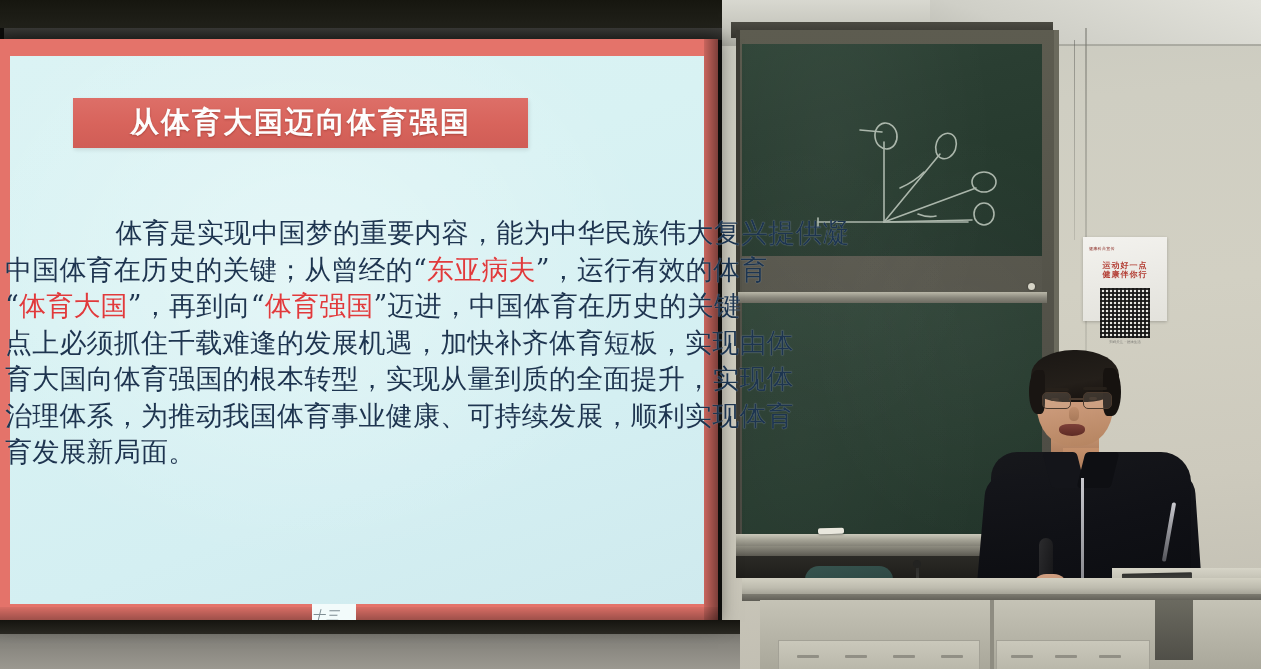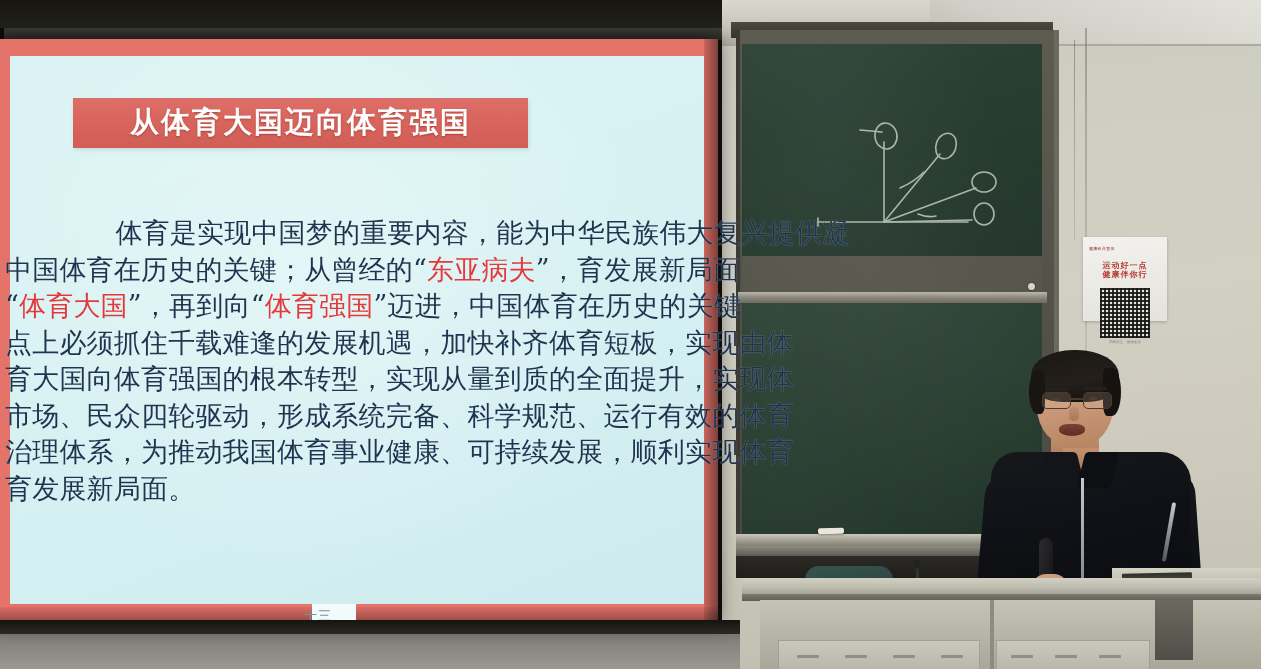--- a/index.html
+++ b/index.html
@@ -31,23 +31,23 @@
   .slide-glow{position:absolute;left:0;top:0;width:694px;height:548px;
         background:radial-gradient(ellipse at 42% 38%,rgba(255,255,255,.32) 0%,rgba(255,255,255,0) 62%);
         pointer-events:none;}
   .slide-shadow-r{position:absolute;left:704px;top:0;width:14px;height:583px;
         background:linear-gradient(90deg,rgba(0,0,0,.12),rgba(0,0,0,.45));}
   .slide-bottom-shadow{position:absolute;left:0;top:568px;width:718px;height:15px;
         background:linear-gradient(180deg,rgba(0,0,0,.05),rgba(0,0,0,.35));}
 
   
   .page-gap{position:absolute;left:312px;top:565px;width:44px;height:21px;background:#f2fbfb;}
-  .page-num{position:absolute;left:296px;top:566px;width:44px;height:21px;
+  .page-num{position:absolute;left:304px;top:566px;width:44px;height:21px;
         display:flex;align-items:center;justify-content:center;
-        font-family:"DejaVu Sans",sans-serif;font-size:13px;color:#7f8e94;letter-spacing:1px;}
+        font-family:"DejaVu Sans",sans-serif;font-size:13px;color:#7f8e94;letter-spacing:1px;font-style:italic;}
 
   
   .title-bar{position:absolute;left:73px;top:98px;width:455px;height:50px;
         background:linear-gradient(180deg,#dd6f68 0%,#d8645c 50%,#d05d56 100%);
         display:flex;align-items:center;justify-content:center;
         box-shadow:1px 2px 4px rgba(0,0,0,.10);}
   .title-text{font-family:"DejaVu Sans","Liberation Sans",sans-serif;
         font-size:29px;font-weight:700;color:#fdfdfd;letter-spacing:2px;
         text-shadow:0 1px 2px rgba(120,30,25,.45);}
 
@@ -322,23 +322,22 @@
     <div class="page-gap"></div>
     <div class="page-num">十三</div>
   </div>
 
   <div class="title-bar">
     <span class="title-text">从体育大国迈向体育强国</span>
   </div>
 
   <div class="body-wrap" id="bodyWrap">
       <div class="bline indent"><span class="">　　体育是实现中国梦的重要内容，能为中华民族伟大复兴提供凝</span></div>
-      <div class="bline"><span class="">中国体育在历史的关键；从曾经的</span><span class="qt">“</span><span class="hl">东亚病夫</span><span class="qt">”</span><span class="">，育发展新局面</span></div>
+      <div class="bline"><span class="">中国体育在历史的关键；从曾经的</span><span class="qt">“</span><span class="hl">东亚病夫</span><span class="qt">”</span><span class="">，运行有效的体育</span></div>
       <div class="bline"><span class="qt">“</span><span class="hl">体育大国</span><span class="qt">”</span><span class="">，再到向</span><span class="qt">“</span><span class="hl">体育强国</span><span class="qt">”</span><span class="">迈进，中国体育在历史的关键</span></div>
       <div class="bline"><span class="">点上必须抓住千载难逢的发展机遇，加快补齐体育短板，实现由体</span></div>
       <div class="bline"><span class="">育大国向体育强国的根本转型，实现从量到质的全面提升，实现体</span></div>
-      <div class="bline"><span class="">市场、民众四轮驱动，形成系统完备、科学规范、运行有效的体育</span></div>
       <div class="bline"><span class="">治理体系，为推动我国体育事业健康、可持续发展，顺利实现体育</span></div>
       <div class="bline"><span class="">育发展新局面。</span></div>
     </div>
 
   <div class="screen-shadow-bot"></div>
 </div>
 
 </body></html>

